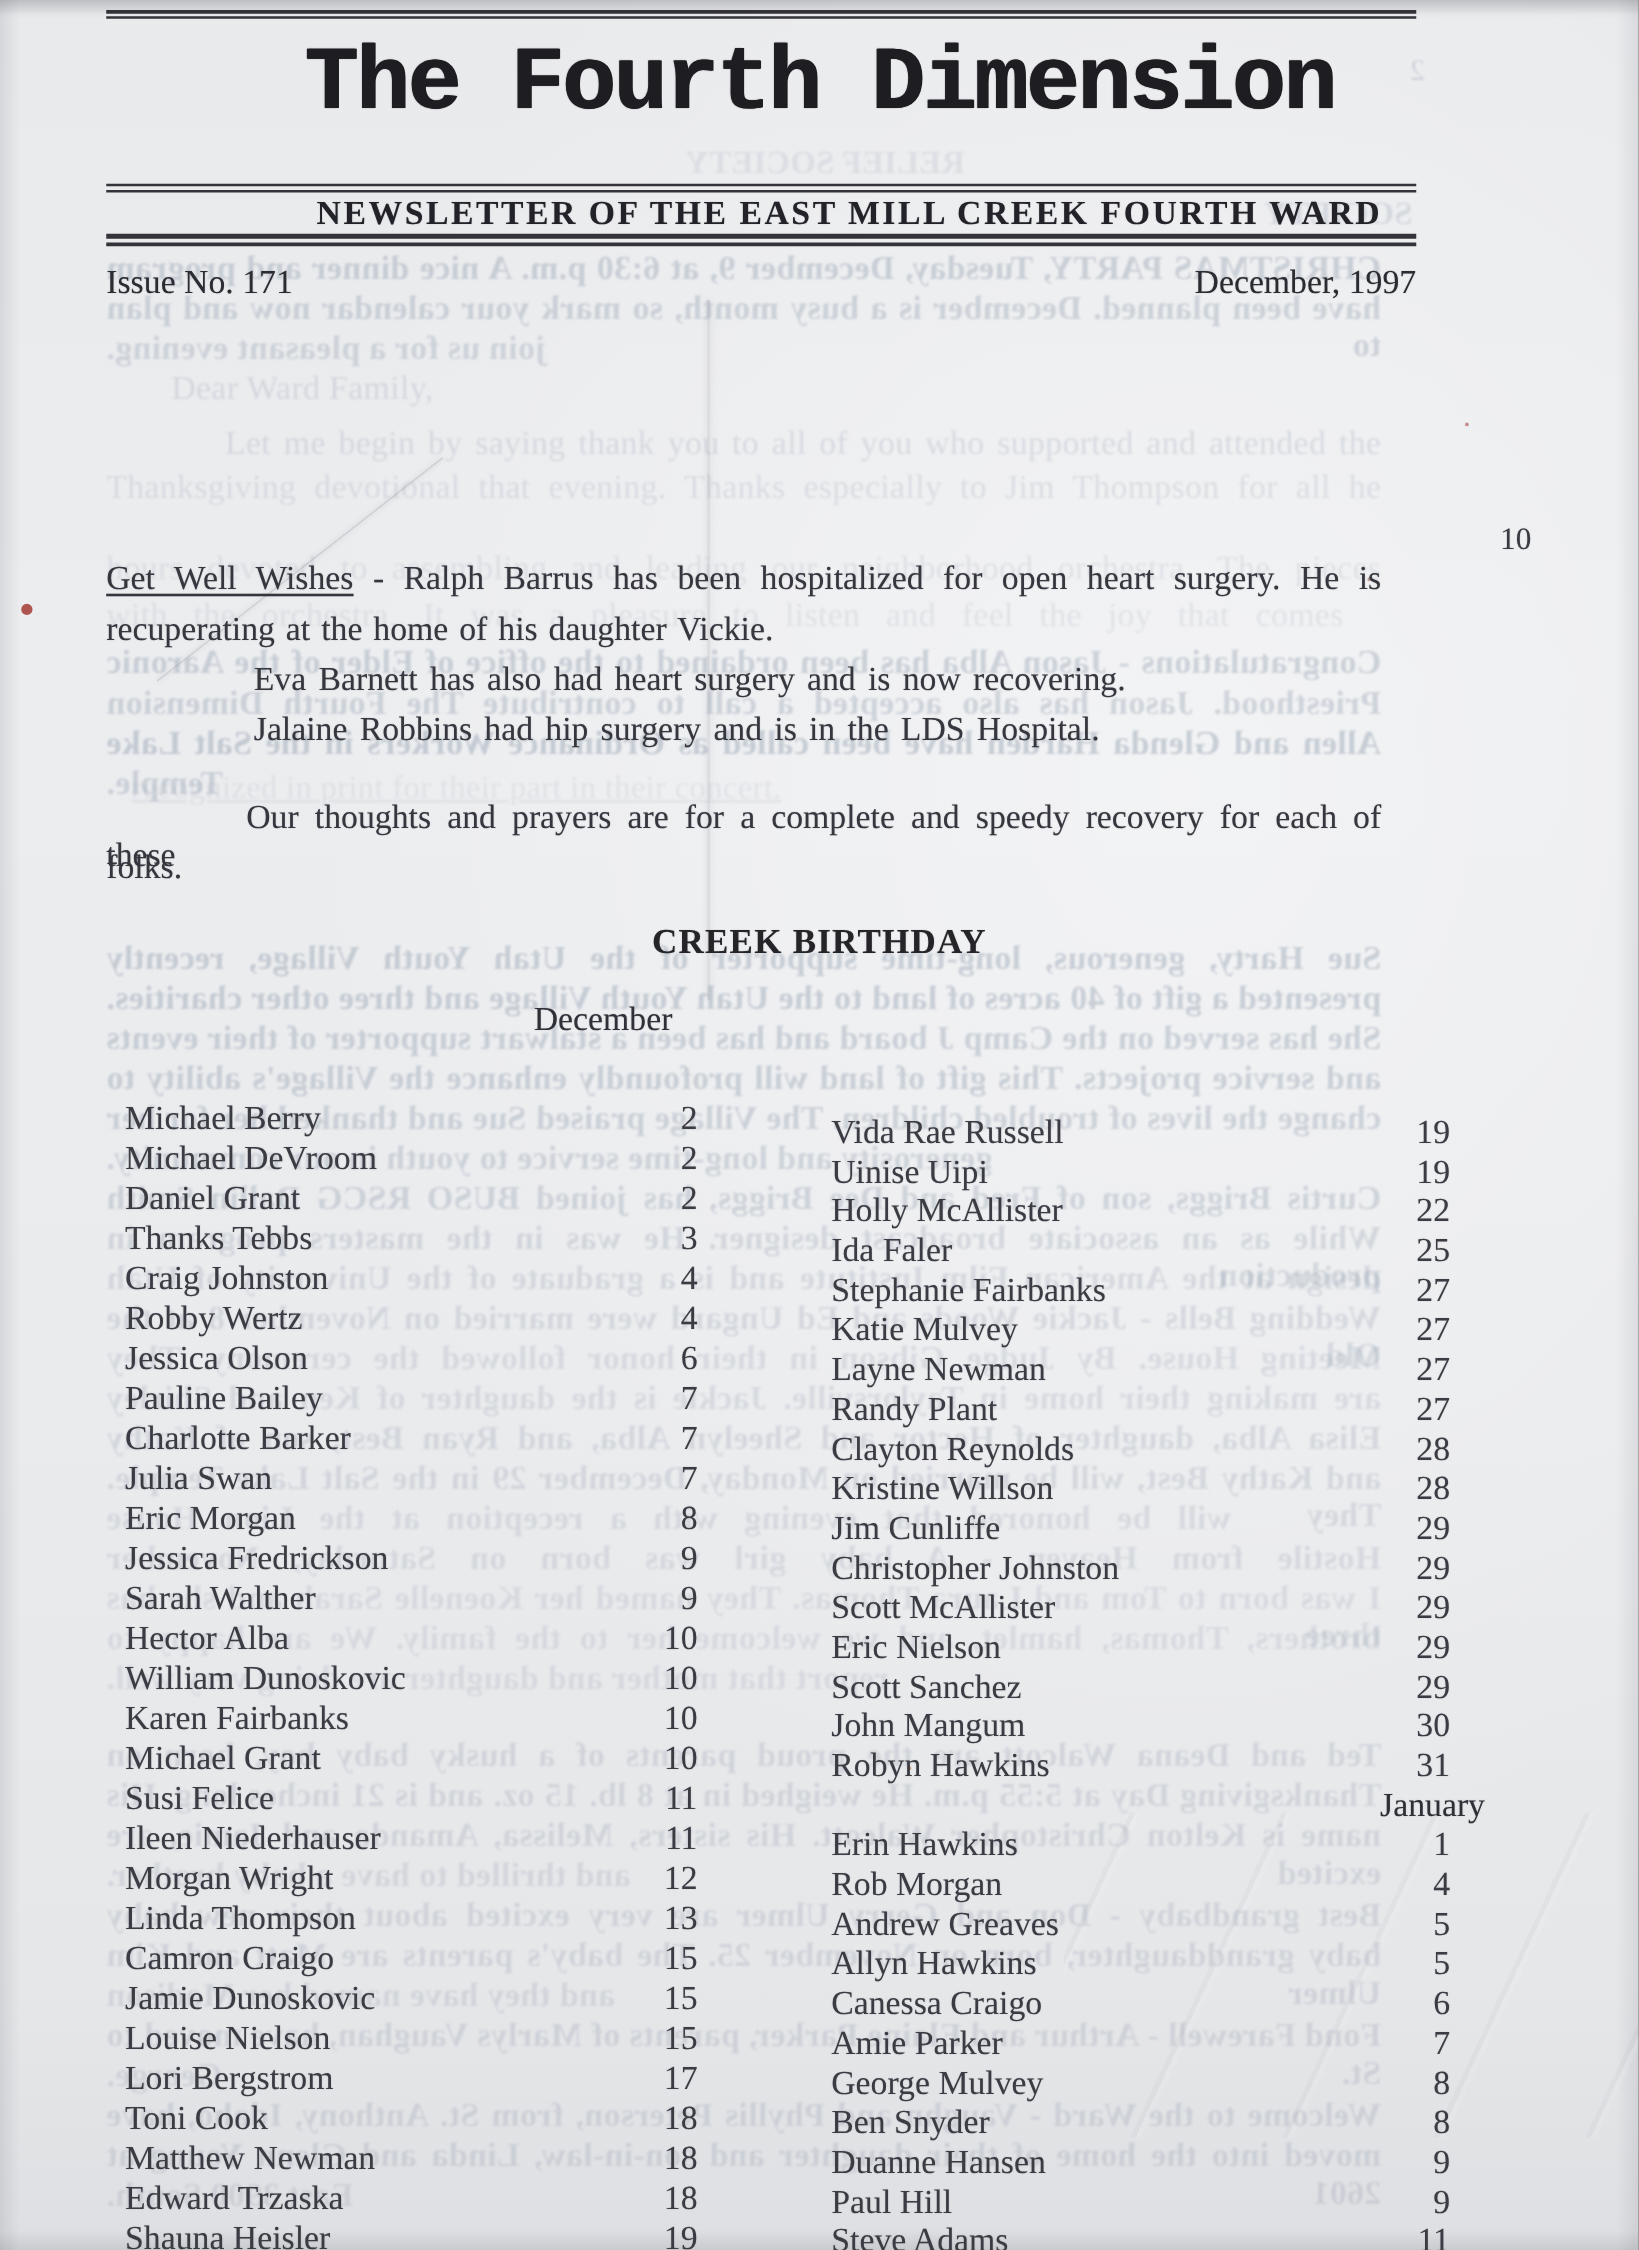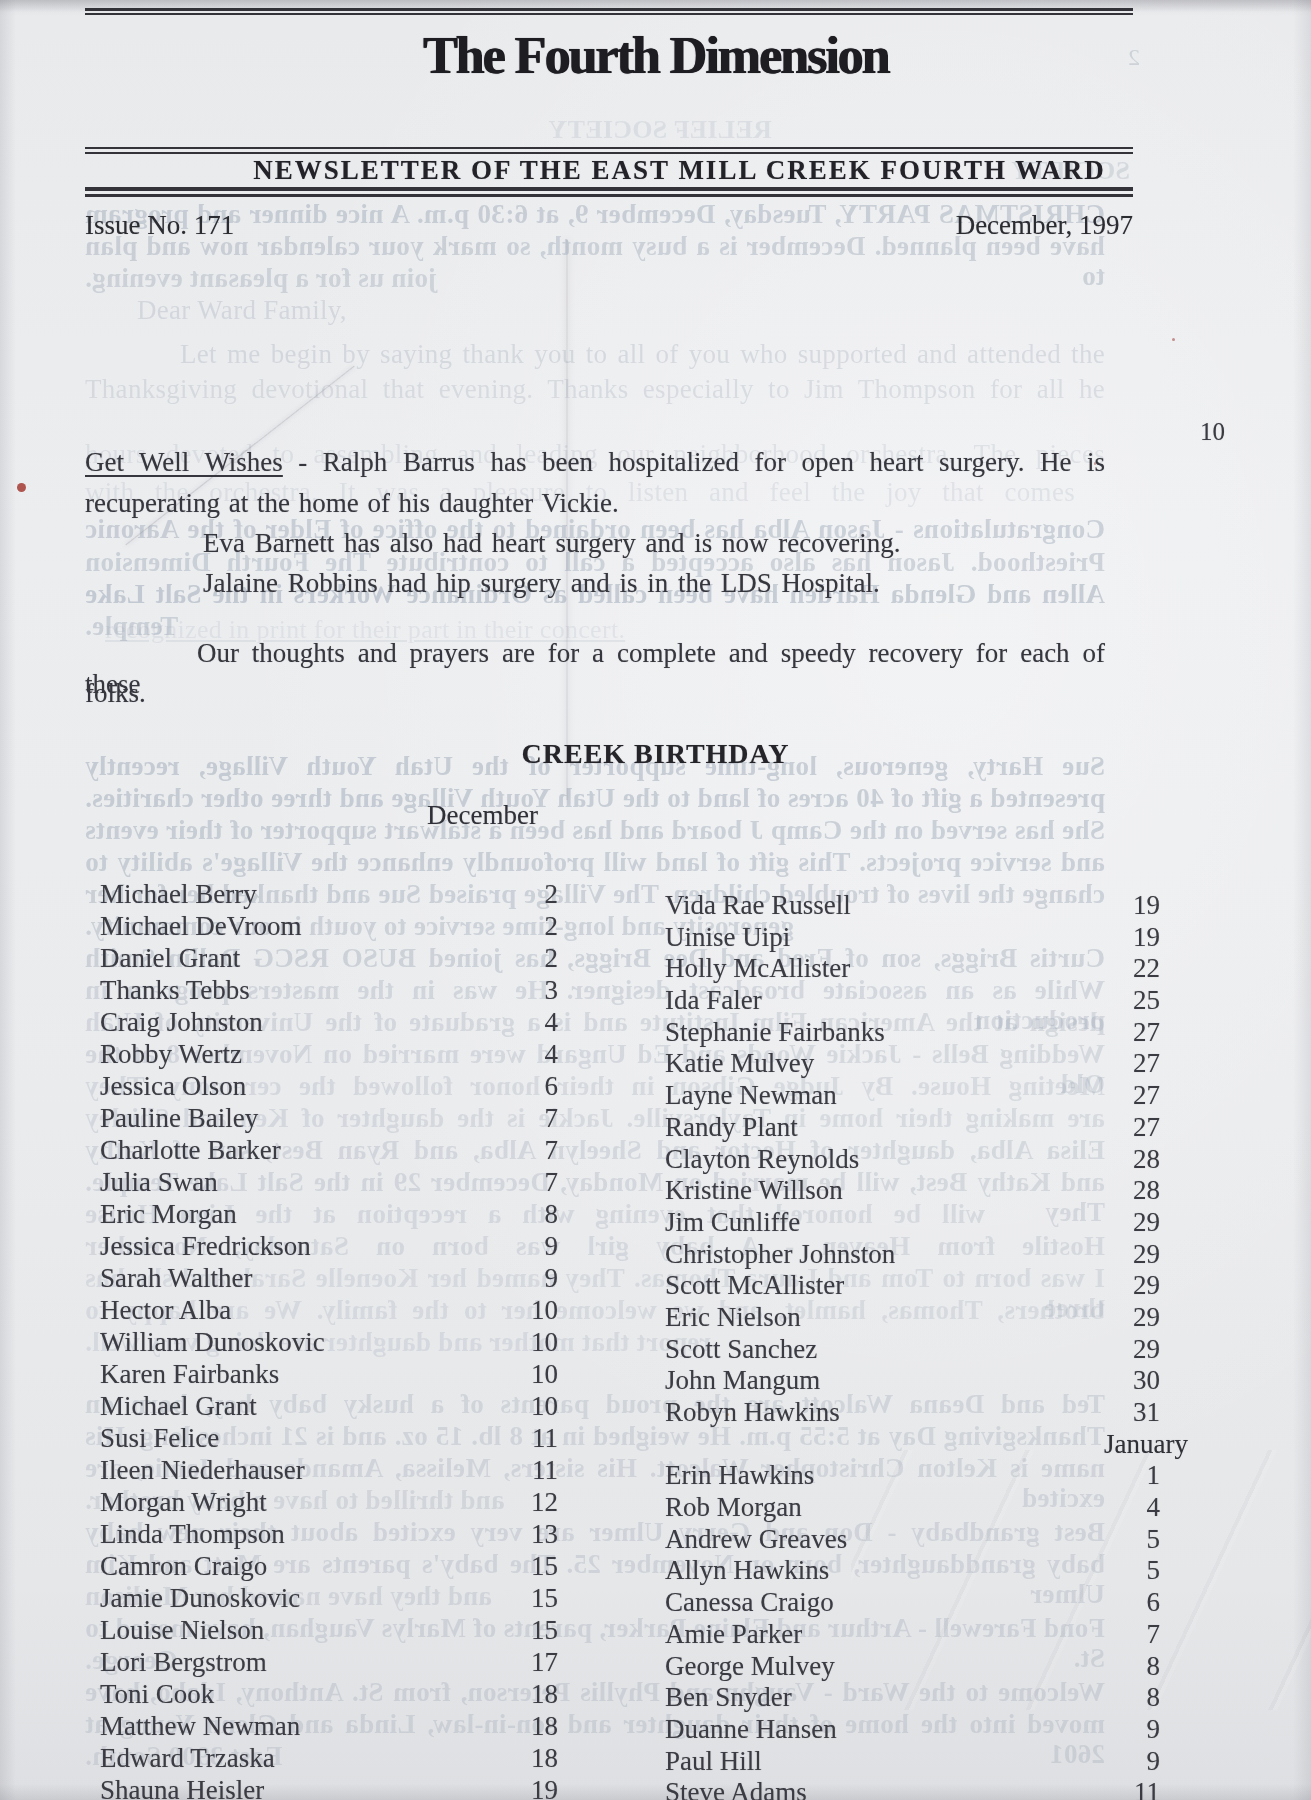--- a/index.html
+++ b/index.html
@@ -21,22 +21,22 @@
   .speck2{left:1094px;top:462px;width:2px;height:3px;border-radius:50%;background:rgba(150,70,60,.5);}
   .speck3{left:726px;top:1413px;width:3px;height:3px;border-radius:50%;background:rgba(200,120,50,.6);}
 
   .ink{position:absolute;color:#33333b;text-shadow:0 0 1px rgba(60,60,72,.35);}
   .rule{position:absolute;left:85px;width:1048px;}
   .rule i{display:block;background:#232329;opacity:.92;}
   .r-top .a{height:3px}.r-top .b{height:2px;margin-top:2px}
   .r-mid .a{height:2px}.r-mid .b{height:2px;margin-top:3px}
   .r-heavy .a{height:4px}.r-heavy .b{height:3px;margin-top:3px}
 
-  .title{left:0;right:0;top:26px;text-align:center;font-family:Liberation Serif, serif;
-    font-weight:bold;font-size:52px;letter-spacing:-2px;color:#1d1d22;
+  .title{left:0;right:0;top:26px;text-align:center;font-family:Liberation Mono, monospace;
+    font-weight:bold;font-size:72px;letter-spacing:-2px;color:#1d1d22;
     text-shadow:1px 0 0 #1d1d22,0 0 1px rgba(30,30,36,.6);}
   .subtitle{left:0;right:0;top:155px;text-align:center;font-weight:bold;font-size:27px;letter-spacing:2px;color:#222228;padding-left:48px;}
   .issueline{left:85px;width:1048px;top:210px;display:flex;justify-content:space-between;font-size:27px;color:#2b2b32;}
   .pagenum{left:1200px;top:418px;font-size:25px;color:#3a3a42;}
 
   .body-line{font-size:27px;word-spacing:2px;color:#36363e;}
   .jfull{text-align:justify;text-align-last:justify;}
   .u{text-decoration:underline;text-underline-offset:4px;}
 
   .bb-head{left:0;right:0;top:738px;text-align:center;font-weight:bold;font-size:28px;letter-spacing:1px;color:#242429;}

